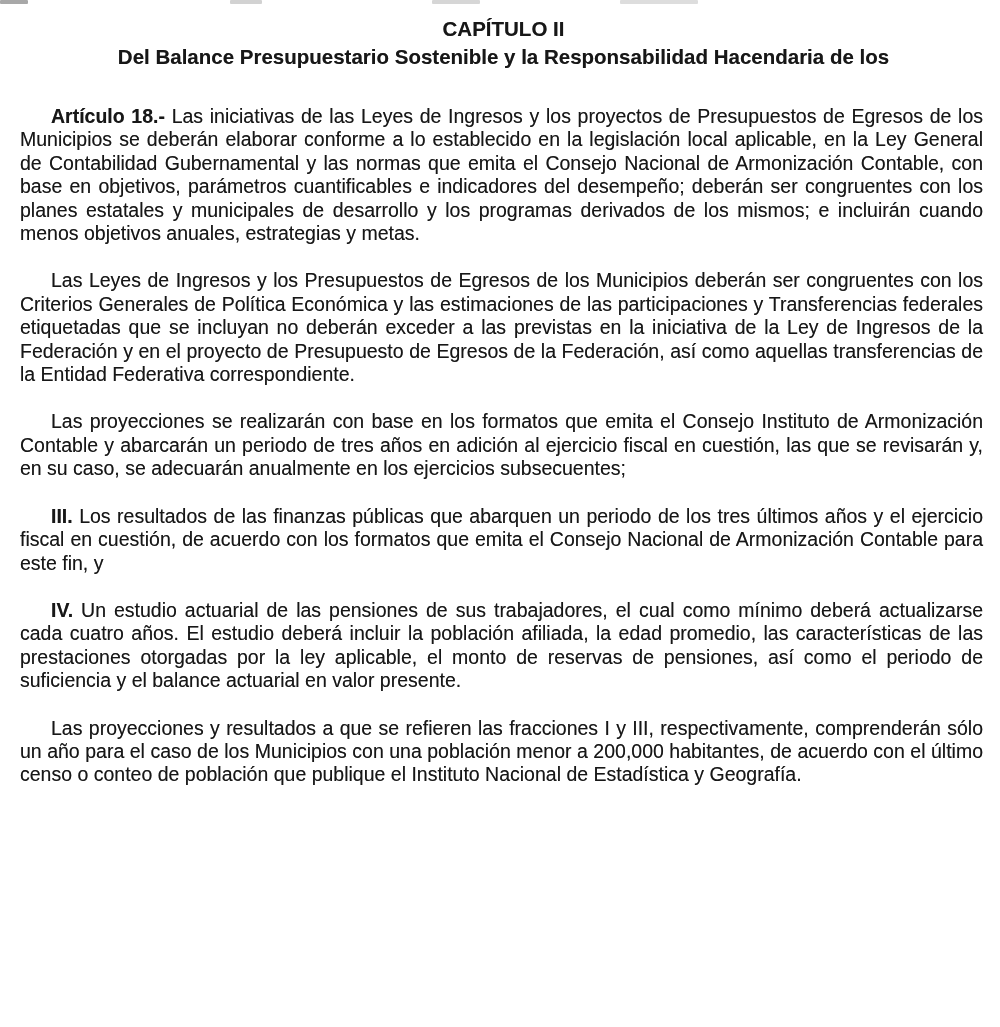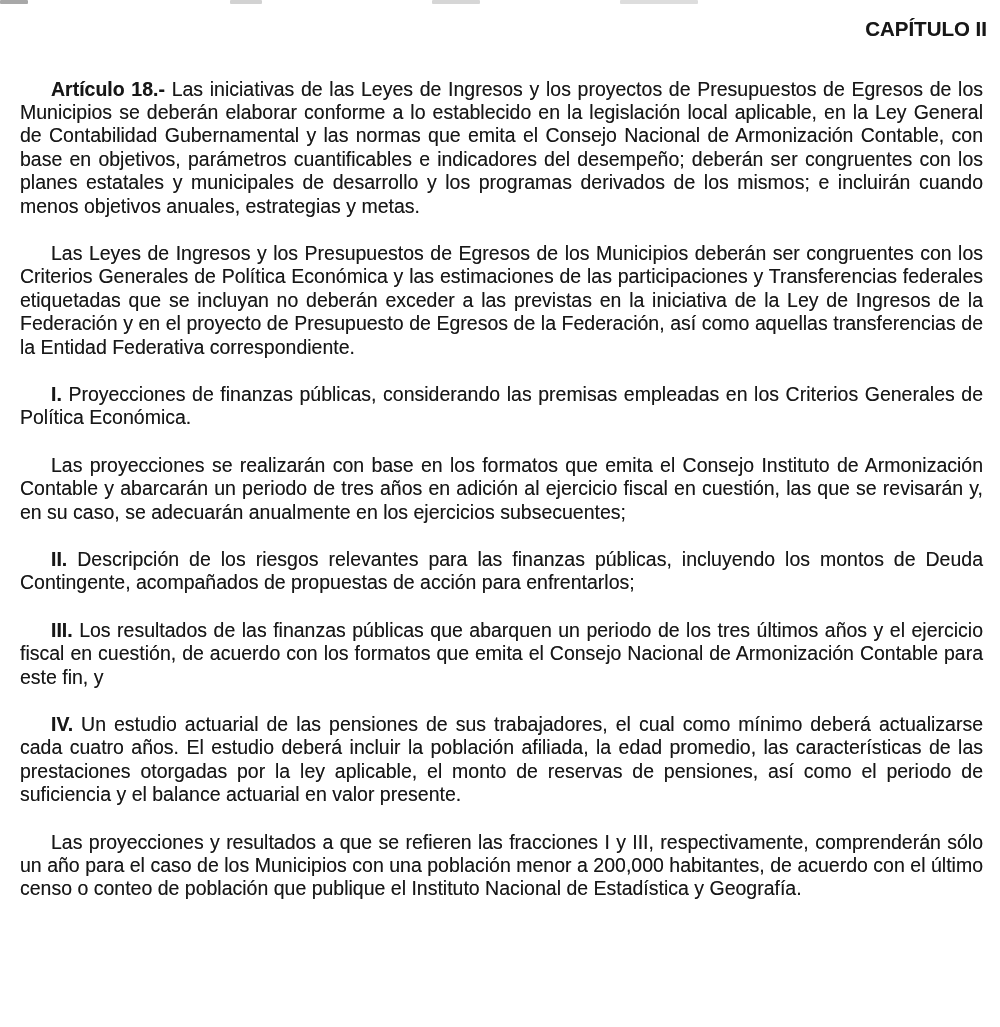--- a/index.html
+++ b/index.html
@@ -38,21 +38,21 @@
   }
   .frag-a { left: 0;    width: 28px; background: #a8a8a8; }
   .frag-b { left: 230px; width: 32px; background: #d2d2d2; }
   .frag-c { left: 432px; width: 48px; background: #d6d6d6; }
   .frag-d { left: 620px; width: 78px; background: #dddddd; }
 
   .heading {
     font-weight: bold;
     font-size: 20.5px;
     line-height: 27.5px;
-    text-align: right;
+    text-align: center;
     margin: 0 0 35px 0;
     text-shadow: 0 0 0.5px rgba(0,0,0,0.45);
   }
   .body-text p {
     margin: 0 4px 24px 0;
     font-size: 19.5px;
     line-height: 23.4px;
     text-align: justify;
     text-indent: 31px;
     text-shadow: 0 0 0.5px rgba(0,0,0,0.45);
@@ -68,33 +68,32 @@
 
   <div class="top-artifacts">
     <span class="frag-a"></span>
     <span class="frag-b"></span>
     <span class="frag-c"></span>
     <span class="frag-d"></span>
   </div>
 
   <header class="heading">
     <div>CAPÍTULO II</div>
+    <div>Del Balance Presupuestario Sostenible y la Responsabilidad Hacendaria de los</div>
   </header>
 
   <main class="body-text">
     <p><b>Artículo 18.-</b><span> Las iniciativas de las Leyes de Ingresos y los proyectos de Presupuestos de Egresos de los Municipios se deberán elaborar conforme a lo establecido en la legislación local aplicable, en la Ley General de Contabilidad Gubernamental y las normas que emita el Consejo Nacional de Armonización Contable, con base en objetivos, parámetros cuantificables e indicadores del desempeño; deberán ser congruentes con los planes estatales y municipales de desarrollo y los programas derivados de los mismos; e incluirán cuando menos objetivos anuales, estrategias y metas.</span></p>
 
     <p><b></b><span>Las Leyes de Ingresos y los Presupuestos de Egresos de los Municipios deberán ser congruentes con los Criterios Generales de Política Económica y las estimaciones de las participaciones y Transferencias federales etiquetadas que se incluyan no deberán exceder a las previstas en la iniciativa de la Ley de Ingresos de la Federación y en el proyecto de Presupuesto de Egresos de la Federación, así como aquellas transferencias de la Entidad Federativa correspondiente.</span></p>
 
 
-    <p><b>I.</b><span> Proyecciones de finanzas públicas, considerando las premisas empleadas en los Criterios Generales de Política Económica.</span></p>
 
     <p><b></b><span>Las proyecciones se realizarán con base en los formatos que emita el Consejo Instituto de Armonización Contable y abarcarán un periodo de tres años en adición al ejercicio fiscal en cuestión, las que se revisarán y, en su caso, se adecuarán anualmente en los ejercicios subsecuentes;</span></p>
 
-    <p><b>II.</b><span> Descripción de los riesgos relevantes para las finanzas públicas, incluyendo los montos de Deuda Contingente, acompañados de propuestas de acción para enfrentarlos;</span></p>
 
     <p><b>III.</b><span> Los resultados de las finanzas públicas que abarquen un periodo de los tres últimos años y el ejercicio fiscal en cuestión, de acuerdo con los formatos que emita el Consejo Nacional de Armonización Contable para este fin, y</span></p>
 
     <p><b>IV.</b><span> Un estudio actuarial de las pensiones de sus trabajadores, el cual como mínimo deberá actualizarse cada cuatro años. El estudio deberá incluir la población afiliada, la edad promedio, las características de las prestaciones otorgadas por la ley aplicable, el monto de reservas de pensiones, así como el periodo de suficiencia y el balance actuarial en valor presente.</span></p>
 
     <p><b></b><span>Las proyecciones y resultados a que se refieren las fracciones I y III, respectivamente, comprenderán sólo un año para el caso de los Municipios con una población menor a 200,000 habitantes, de acuerdo con el último censo o conteo de población que publique el Instituto Nacional de Estadística y Geografía.</span></p>
   </main>
 
 </div>
 

